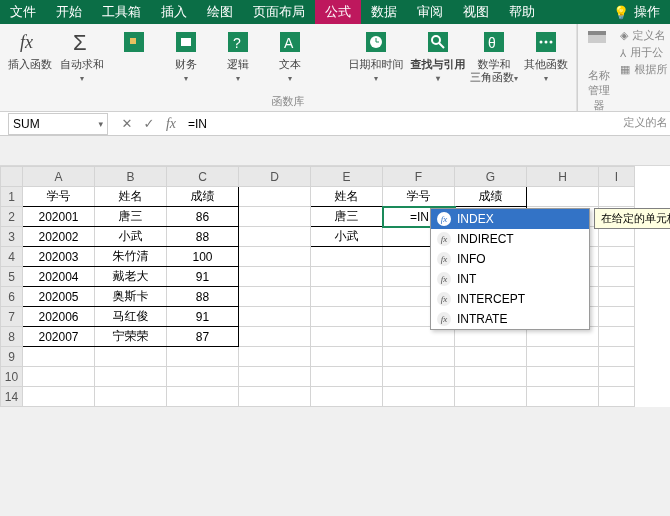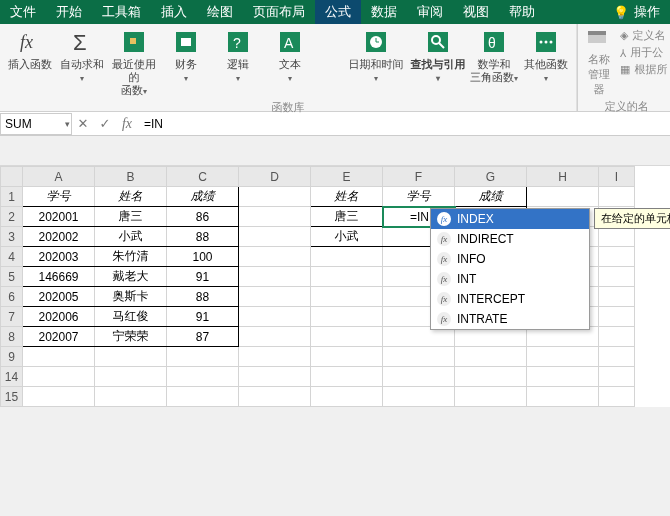--- a/index.html
+++ b/index.html
@@ -2,57 +2,57 @@
 <html><head>
 <meta charset="utf-8">
 <style>
   * { box-sizing: border-box; margin: 0; padding: 0; }
   html, body { width: 670px; height: 516px; font-family: "Microsoft YaHei", Arial, sans-serif; font-size: 12px; background: #f0f0f0; overflow: hidden; }
   
   
   .tabs { display: flex; background: #0b6e46; color: #fff; height: 24px; align-items: stretch; font-size: 13px; }
   .tab { padding: 0 10px; display: flex; align-items: center; cursor: pointer; }
   .tab.file { background: #0b6e46; }
-  .tab.active { background: #0c4a6e; }
+  .tab.active { background: #be185d; }
   .tabs-right { margin-left: auto; display: flex; }
   .tabs-right .tab { display: flex; align-items: center; gap: 4px; }
   
   
   .ribbon { background: #f5f5f5; height: 88px; border-bottom: 1px solid #d0d0d0; display: flex; }
   .rgroup { display: flex; flex-direction: column; align-items: center; justify-content: space-between; padding: 4px 6px 2px; border-right: 1px solid #e0e0e0; }
   .bigbtn { display: flex; flex-direction: column; align-items: center; gap: 2px; cursor: pointer; width: 48px; }
   .bigbtn .ico { width: 28px; height: 28px; display: flex; align-items: center; justify-content: center; }
   .bigbtn .lbl { font-size: 11px; text-align: center; line-height: 13px; color: #444; }
   .rgroup-label { font-size: 11px; color: #888; text-align: center; padding-top: 2px; }
   .rgroup-body { display: flex; gap: 4px; flex: 1; align-items: flex-start; }
   .drop-caret { font-size: 8px; color: #666; }
   .defnames { border-left: 1px solid #d0d0d0; padding: 4px 4px 2px 8px; display: flex; flex-direction: column; color: #888; }
   .defnames .small { font-size: 11px; white-space: nowrap; display: flex; align-items: center; gap: 4px; margin-bottom: 2px; }
-  .def-left { display:flex; flex-direction:column; align-items:flex-start; gap:2px; }
+  .def-left { display:flex; flex-direction:column; align-items:flex-start; gap:18px; }
   .def-left .ico { width:26px; height:22px; }
   
   
   .fbar { display: flex; align-items: center; height: 24px; background: #fff; border-bottom: 1px solid #ccc; }
-  .namebox { width: 72px; height: 22px; border: 1px solid #ccc; margin: 0 0; display: flex; align-items: center; padding: 0 4px; background: #fff; }
+  .namebox { width: 100px; height: 22px; border: 1px solid #ccc; margin: 0 8px; display: flex; align-items: center; padding: 0 4px; background: #fff; }
   .namebox input { border: none; outline: none; width: 60px; font-size: 12px; }
   .namebox .dd { margin-left: auto; font-size: 9px; color: #666; }
   .fbar .btn { width: 22px; text-align: center; color: #777; cursor: pointer; font-size: 13px; }
   .fbar .fx { font-style: italic; font-family: "Times New Roman"; font-size: 14px; }
   .fbar .formula { flex: 1; padding: 0 6px; font-size: 12px; }
   .fbar-sep { height: 30px; background:#f0f0f0; border-bottom:1px solid #d8d8d8; }
 
   
   .grid { background: #fff; position: relative; }
   table.sheet { border-collapse: collapse; table-layout: fixed; }
   .sheet th, .sheet td { border: 1px solid #d4d4d4; font-size: 12px; height: 20px; text-align: center; background: #fff; }
   .sheet th { background: #e8e8e8; font-weight: normal; color: #555; }
   .sheet .corner { background: #e8e8e8; width: 22px; }
   .sheet th.col { width: 72px; }
   .sheet th.row { width: 22px; }
-  .b-top { border-top: 1px solid #000 !important; font-style: italic; }
+  .b-top { border-top: 1px solid #000 !important; }
   .b-bot { border-bottom: 1px solid #000 !important; }
   .b-left { border-left: 1px solid #000 !important; }
   .b-right { border-right: 1px solid #000 !important; }
   .active-cell { outline: 2px solid #1a8a5a; outline-offset: -1px; position: relative; text-align: left; padding-left: 4px; }
   .caret-blink::after { content: ""; display: inline-block; width: 1px; height: 12px; background: #000; vertical-align: middle; margin-left: 1px; animation: blink 1s step-start infinite; }
   @keyframes blink { 50% { opacity: 0; } }
   
   
   .ac { position: absolute; left: 430px; top: 42px; width: 160px; background: #fff; border: 1px solid #9a9a9a; box-shadow: 2px 2px 4px rgba(0,0,0,.2); z-index: 10; }
   .ac-item { display: flex; align-items: center; gap: 6px; padding: 2px 6px; height: 20px; cursor: pointer; }
@@ -106,21 +106,20 @@
           </span>
         <span class="lbl"><span>自动求和</span><br><span class="drop-caret">▾</span></span>
       </div>
       <div class="bigbtn">
         <span class="ico">
             <svg width="28" height="28">
               <rect x="4" y="4" width="20" height="20" fill="#1a8a5a"></rect>
               <rect x="10" y="10" width="6" height="6" fill="#e8c060"></rect>
             </svg>
           </span>
-        <span class="lbl"><span>最近使用的</span><br><span>函数</span><span class="drop-caret">▾</span></span>
       </div>
       <div class="bigbtn">
         <span class="ico">
             <svg width="28" height="28">
               <rect x="4" y="4" width="20" height="20" fill="#1a8a5a"></rect>
               <rect x="9" y="10" width="10" height="8" fill="#fff"></rect>
             </svg>
           </span>
         <span class="lbl"><span>财务</span><br><span class="drop-caret">▾</span></span>
       </div>
@@ -206,21 +205,21 @@
         <div class="small">
             <span>⅄</span>
             <span>用于公</span>
           </div>
         <div class="small">
             <span>▦</span>
             <span>根据所</span>
           </div>
       </div>
     </div>
-    <div class="rgroup-label" style="">定义的名</div>
+    <div class="rgroup-label" style="text-align:right">定义的名</div>
   </div>
 </div>
 
 <div class="fbar">
   <div class="namebox">
     <input value="SUM" style="">
     <span class="dd">▾</span>
   </div>
   <span class="btn">✕</span>
   <span class="btn">✓</span>
@@ -287,21 +286,21 @@
     <td class="b-left b-bot b-right">100</td>
     <td></td>
           <td></td>
           <td></td>
           <td></td>
           <td></td>
           <td></td>
   </tr>
   <tr>
           <th class="row">5</th>
-    <td class="b-left b-bot">146669</td>
+    <td class="b-left b-bot">202004</td>
     <td class="b-left b-bot">戴老大</td>
     <td class="b-left b-bot b-right">91</td>
     <td></td>
           <td></td>
           <td></td>
           <td></td>
           <td></td>
           <td></td>
   </tr>
   <tr>
@@ -346,33 +345,33 @@
           <td></td>
           <td></td>
           <td></td>
           <td></td>
           <td></td>
           <td></td>
           <td></td>
           <td></td>
         </tr>
   <tr>
+          <th class="row">10</th>
+          <td></td>
+          <td></td>
+          <td></td>
+          <td></td>
+          <td></td>
+          <td></td>
+          <td></td>
+          <td></td>
+          <td></td>
+        </tr>
+  <tr>
           <th class="row">14</th>
-          <td></td>
-          <td></td>
-          <td></td>
-          <td></td>
-          <td></td>
-          <td></td>
-          <td></td>
-          <td></td>
-          <td></td>
-        </tr>
-  <tr>
-          <th class="row">15</th>
           <td></td>
           <td></td>
           <td></td>
           <td></td>
           <td></td>
           <td></td>
           <td></td>
           <td></td>
           <td></td>
         </tr>

